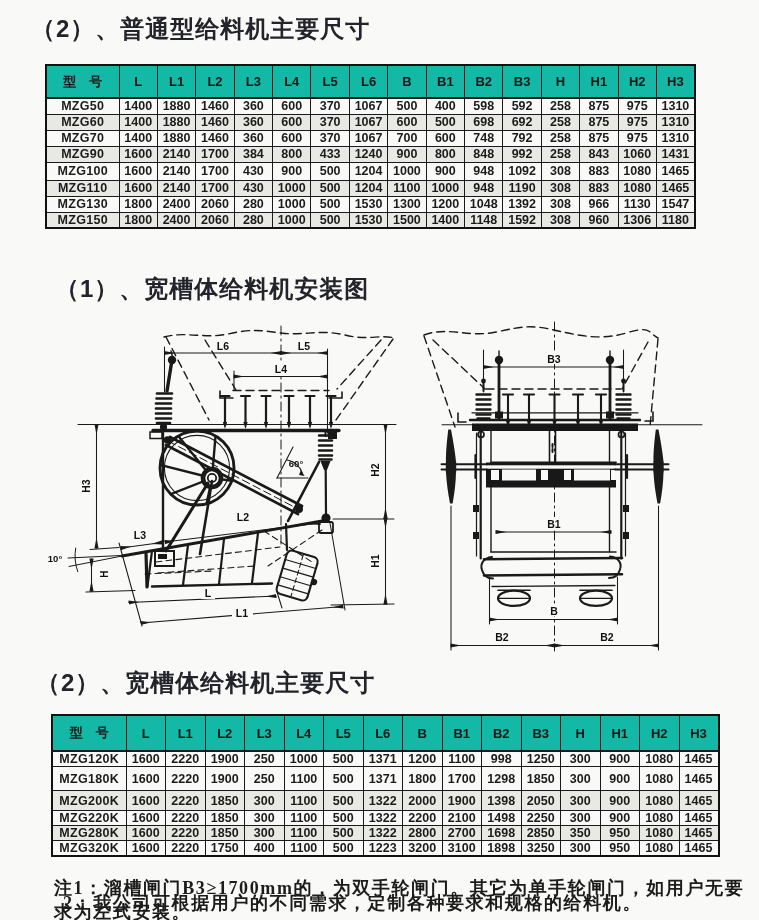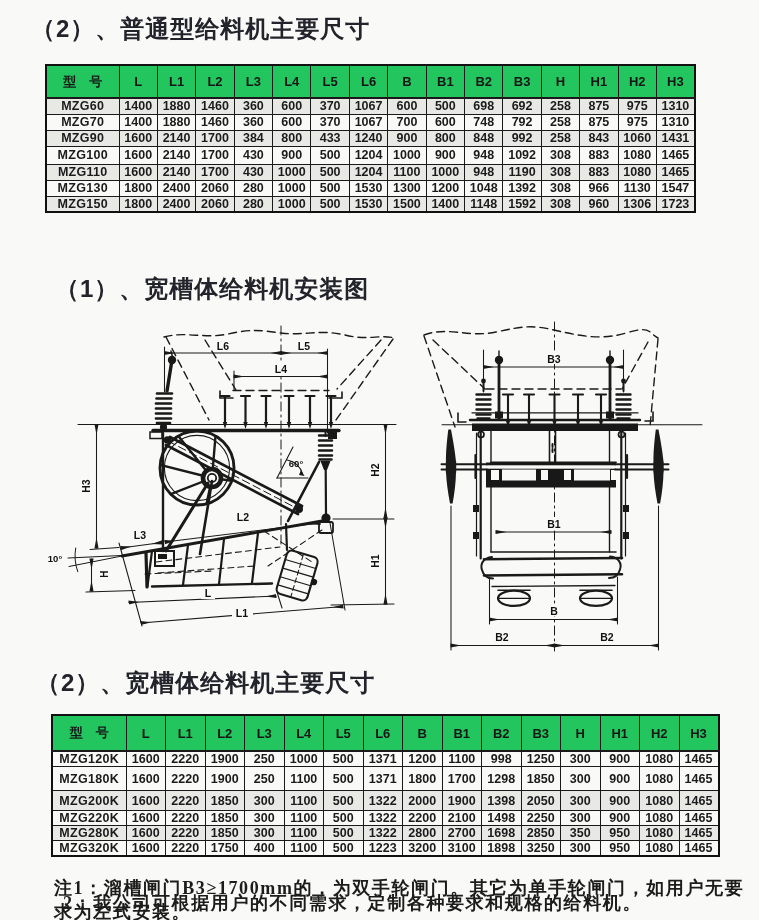--- a/index.html
+++ b/index.html
@@ -4,21 +4,21 @@
 <style>
 html,body{margin:0;padding:0;}
 body{width:759px;height:920px;position:relative;background:#f9f9f7;font-family:"Liberation Sans",sans-serif;overflow:hidden;}
 .abs{position:absolute;}
 h2{margin:0;font-size:24px;font-weight:bold;color:#23232b;letter-spacing:1px;}
 table{border-collapse:collapse;table-layout:fixed;font-family:"Liberation Sans",sans-serif;}
 table td,table th{border:1px solid #1a1a1a;padding:0;text-align:center;vertical-align:middle;overflow:hidden;white-space:nowrap;}
 .t1{position:absolute;left:45px;top:64px;width:649px;}
 .t2{position:absolute;left:51px;top:714px;width:667px;}
 .t1,.t2{border:2px solid #111;}
-th{background:#22c55e;font-size:13px;font-weight:bold;color:#161616;border-bottom-width:2.5px !important;}
+th{background:#14b8a6;font-size:13px;font-weight:bold;color:#161616;border-bottom-width:2.5px !important;}
 td{font-size:12.5px;font-weight:bold;color:#1b1b1b;}
 tr.g td{background:#e8e8e5;}
 .mod{letter-spacing:0.3px;}
 .fn{position:absolute;font-size:18px;letter-spacing:1.6px;color:#1c1c1c;font-weight:bold;font-family:"Liberation Serif",serif;}
 </style>
 </head>
 <body>
 
 <h2 class="abs" style="left:31px;top:13px;">（2）、普通型给料机主要尺寸</h2>
 
@@ -39,20 +39,38 @@
         <th>L6</th>
         <th>B</th>
         <th>B1</th>
         <th>B2</th>
         <th>B3</th>
         <th>H</th>
         <th>H1</th>
         <th>H2</th>
         <th>H3</th>
       </tr>
+<tr style="height:16px">
+        <td class="mod">MZG50</td>
+        <td>1400</td>
+        <td>1880</td>
+        <td>1460</td>
+        <td>360</td>
+        <td>600</td>
+        <td>370</td>
+        <td>1067</td>
+        <td>500</td>
+        <td>400</td>
+        <td>598</td>
+        <td>592</td>
+        <td>258</td>
+        <td>875</td>
+        <td>975</td>
+        <td>1310</td>
+      </tr>
 <tr class="g" style="height:16px">
         <td class="mod">MZG60</td>
         <td>1400</td>
         <td>1880</td>
         <td>1460</td>
         <td>360</td>
         <td>600</td>
         <td>370</td>
         <td>1067</td>
         <td>600</td>
@@ -163,21 +181,21 @@
         <td>1000</td>
         <td>500</td>
         <td>1530</td>
         <td>1500</td>
         <td>1400</td>
         <td>1148</td>
         <td>1592</td>
         <td>308</td>
         <td>960</td>
         <td>1306</td>
-        <td>1723</td>
+        <td>1180</td>
       </tr>
 </tbody>
   </table>
 
 <h2 class="abs" style="left:55px;top:273px;">（1）、宽槽体给料机安装图</h2>
 
 <svg class="abs" style="left:0;top:300px;" width="759" height="366" viewBox="0 300 759 366" fill="none" stroke="#1a1a1a" stroke-linecap="round">
 <defs>
 <marker id="ar" viewBox="0 0 12 6" refX="11.5" refY="3" markerWidth="10.5" markerHeight="5.2" orient="auto-start-reverse">
         <path d="M0,3 L12,0.7 L12,5.3 Z" fill="#1a1a1a" stroke="none"></path>

